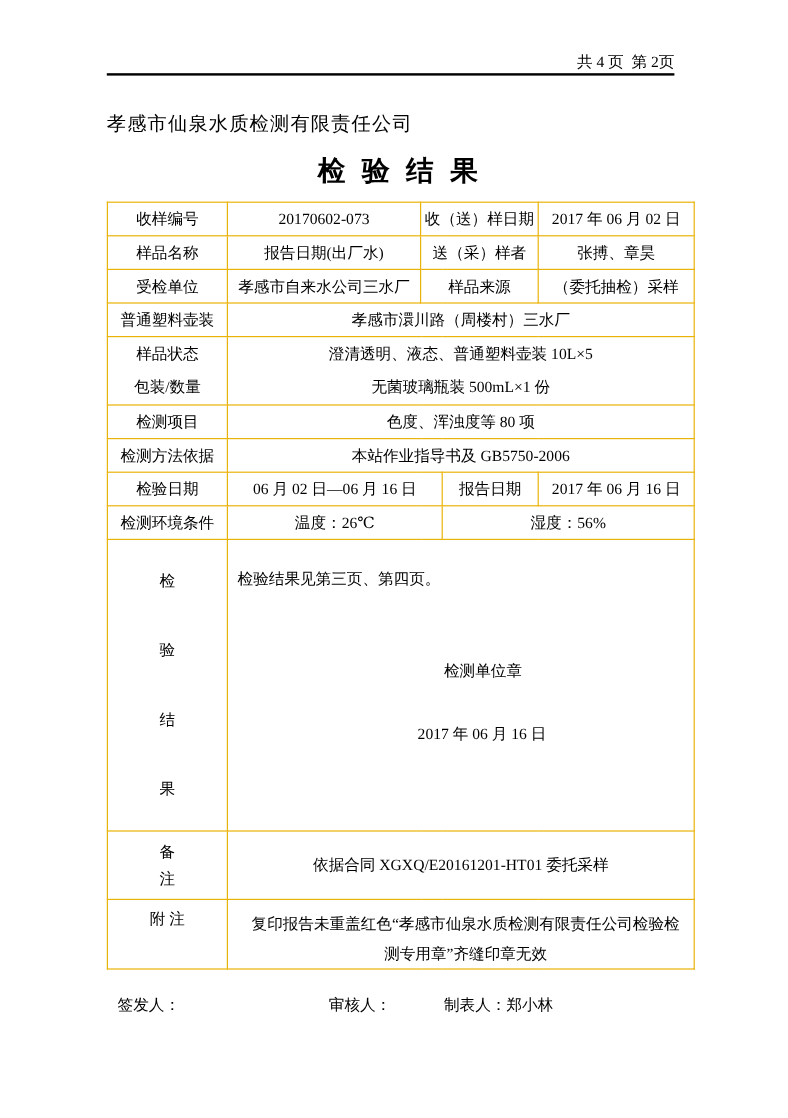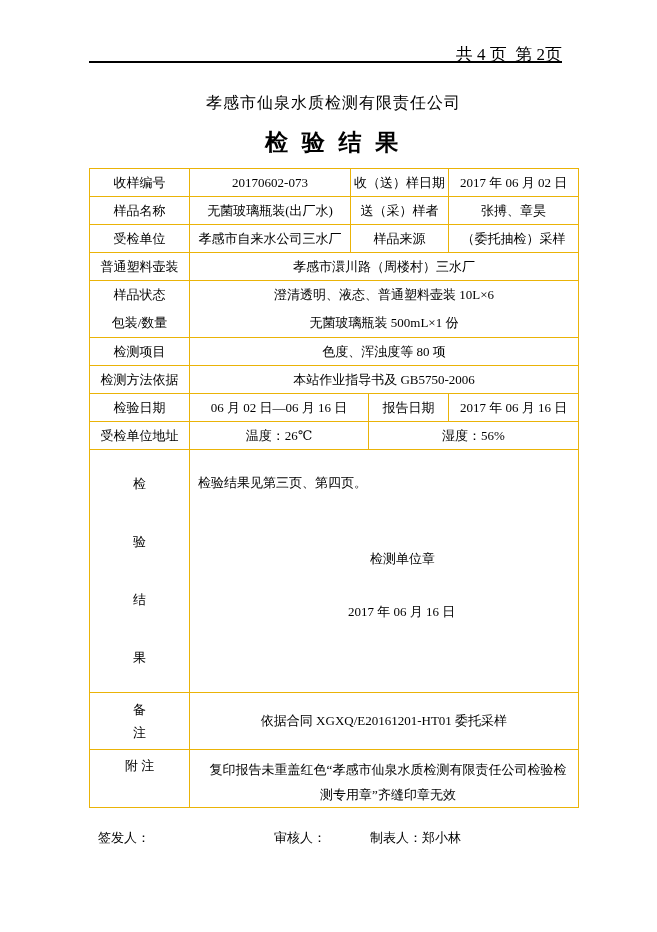--- a/index.html
+++ b/index.html
@@ -9,29 +9,29 @@
     color:#000000;
   }
   .page {
     position:relative;
     width:657px; height:932px;
     background:#ffffff;
     overflow:hidden;
   }
   .pagination {
     position:absolute; top:43px; left:89px; width:473px;
-    text-align:right; font-size:17px; white-space:pre;
+    text-align:right; font-size:13px; white-space:pre;
   }
   .header-rule {
     position:absolute; top:61px; left:89px; width:473px; height:2px;
     background:#000000;
   }
   .company-title {
     position:absolute; top:93px; left:89px; width:489px;
-    text-align:center; font-size:16px; letter-spacing:1px;
+    font-size:16px; letter-spacing:1px;
   }
   .doc-title {
     position:absolute; top:127px; left:89px; width:489px;
     text-align:center; font-size:23px; font-weight:bold;
     letter-spacing:4px; white-space:pre;
   }
   table.info-table {
     position:absolute; top:168px; left:89px;
     width:489px; border-collapse:collapse; table-layout:fixed;
   }
@@ -84,21 +84,21 @@
     <tbody>
         <tr style="height:28px">
       <td>收样编号</td>
       <td>20170602-073</td>
       <td colspan="2">收（送）样日期</td>
       <td>2017 年 06 月 02 日</td>
     </tr>
 
     <tr style="height:28px">
       <td>样品名称</td>
-      <td>无菌玻璃瓶装(出厂水)</td>
+      <td>报告日期(出厂水)</td>
       <td colspan="2">送（采）样者</td>
       <td>张搏、章昊</td>
     </tr>
 
     <tr style="height:28px">
       <td>受检单位</td>
       <td>孝感市自来水公司三水厂</td>
       <td colspan="2">样品来源</td>
       <td>（委托抽检）采样</td>
     </tr>
@@ -110,21 +110,21 @@
 
     <tr style="height:56px">
       <td>
         <div class="two-line">
           <div>样品状态</div>
           <div>包装/数量</div>
         </div>
       </td>
       <td colspan="4">
         <div class="two-line">
-          <div>澄清透明、液态、普通塑料壶装 10L×6</div>
+          <div>澄清透明、液态、普通塑料壶装 10L×5</div>
           <div>无菌玻璃瓶装 500mL×1 份</div>
         </div>
       </td>
     </tr>
 
     <tr style="height:28px">
       <td>检测项目</td>
       <td colspan="4">色度、浑浊度等 80 项</td>
     </tr>
 
@@ -134,21 +134,21 @@
     </tr>
 
     <tr style="height:28px">
       <td>检验日期</td>
       <td colspan="2">06 月 02 日—06 月 16 日</td>
       <td>报告日期</td>
       <td>2017 年 06 月 16 日</td>
     </tr>
 
     <tr style="height:28px">
-      <td>受检单位地址</td>
+      <td>检测环境条件</td>
       <td colspan="2">温度：26℃</td>
       <td colspan="2">湿度：56%</td>
     </tr>
 
     <tr style="height:243px">
       <td>
         <div class="vstack">
           <div>检</div>
           <div>验</div>
           <div>结</div>

